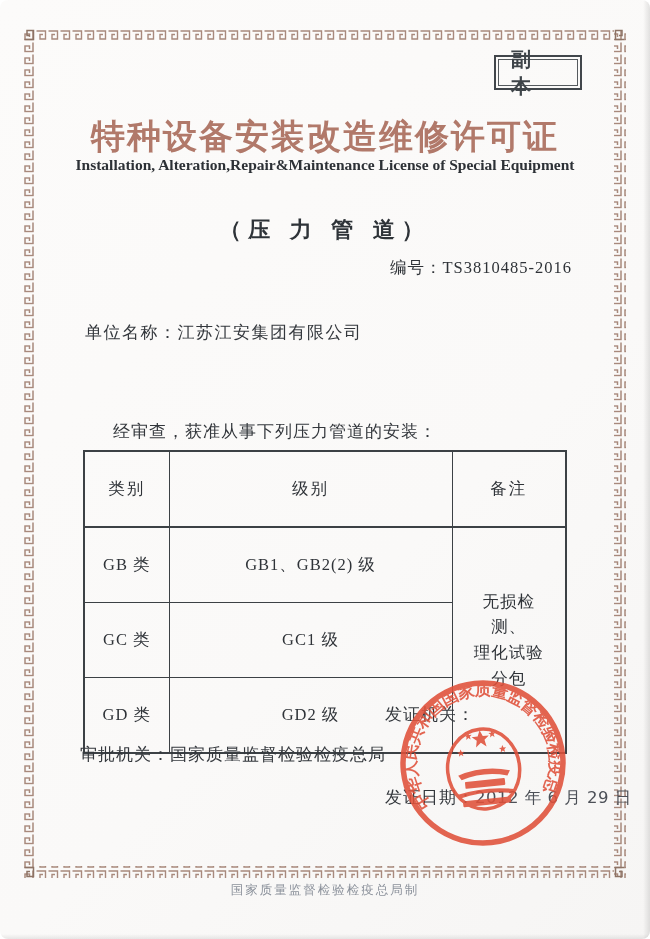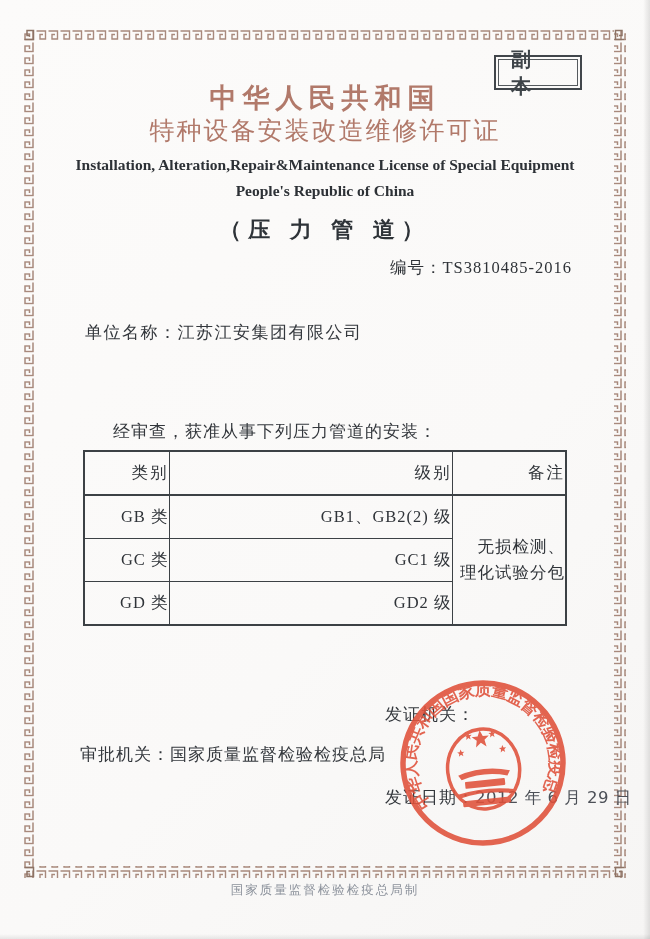--- a/index.html
+++ b/index.html
@@ -3,20 +3,21 @@
 <meta charset="utf-8">
 <style>
   html,body{margin:0;padding:0;background:#ffffff;}
   .page{
     position:relative;
     width:650px;height:939px;
     background:linear-gradient(135deg,#fcfbfa 0%,#faf9f8 60%,#f6f5f4 100%);
     overflow:hidden;
     font-family:"Liberation Serif","DejaVu Serif",serif;
     color:#33373c;
+    border-radius:8px;
   }
   .scan-edge-r{position:absolute;right:0;top:0;width:7px;height:100%;
     background:linear-gradient(to right,rgba(0,0,0,0),rgba(0,0,0,0.10));}
   .scan-edge-b{position:absolute;left:0;bottom:0;width:100%;height:5px;
     background:linear-gradient(to bottom,rgba(0,0,0,0),rgba(0,0,0,0.08));}
 
   .frame{position:absolute;left:23px;top:29px;}
 
   .dup-box{
     position:absolute;left:494px;top:55px;width:88px;height:35px;
@@ -28,39 +29,39 @@
     font-family:"DejaVu Sans","Liberation Sans",sans-serif;
     font-weight:bold;font-size:20px;letter-spacing:12px;color:#3e4449;
     padding-left:12px; 
   }
 
   .title-cn1{position:absolute;left:0;top:80px;width:100%;text-align:center;
     font-family:"DejaVu Sans","Liberation Sans",sans-serif;
     font-weight:bold;font-size:27px;letter-spacing:6px;color:#b1796a;}
   .title-cn2{position:absolute;left:0;top:114px;width:100%;text-align:center;
     font-family:"DejaVu Sans","Liberation Sans",sans-serif;
-    font-weight:normal;font-size:25px;letter-spacing:2px;color:#b1796a;}
+    font-weight:bold;font-size:34px;letter-spacing:2px;color:#b1796a;}
   .title-en1{position:absolute;left:0;top:156px;width:100%;text-align:center;
     font-weight:bold;font-size:15.5px;color:#2d3136;}
   .title-en2{position:absolute;left:0;top:182px;width:100%;text-align:center;
     font-weight:bold;font-size:15.5px;color:#2d3136;}
   .subtitle{position:absolute;left:0;top:215px;width:100%;text-align:center;
     font-size:22px;letter-spacing:7px;color:#2e3338;font-weight:bold;}
 
   .serial{position:absolute;top:257px;right:78px;font-size:16.5px;color:#2f3338;letter-spacing:1px;}
 
   .line{position:absolute;left:85px;font-size:17px;color:#33373c;letter-spacing:1.5px;}
   .unit-name{top:321px;}
   .unit-addr{top:358px;}
   .intro{position:absolute;left:113px;top:420px;font-size:17px;color:#33373c;letter-spacing:1px;}
 
   table.scope{position:absolute;left:83px;top:450px;border-collapse:collapse;table-layout:fixed;
     font-size:16.5px;color:#2f3338;}
   table.scope col.c1{width:85px;} table.scope col.c2{width:283px;} table.scope col.c3{width:114px;}
-  table.scope th,table.scope td{border:1.5px solid #3c4145;text-align:right;padding:0;}
+  table.scope th,table.scope td{border:1.5px solid #3c4145;text-align:center;padding:16px;}
   table.scope{border:2px solid #3c4145;}
   table.scope th{height:42px;font-weight:normal;letter-spacing:2px;}
   table.scope thead th{border-bottom:2.5px solid #3c4145;}
   table.scope td{height:42px;letter-spacing:1px;}
   td.remark{text-align:left;padding-left:10px;font-size:16.5px;line-height:1.55;letter-spacing:1px;}
 
   .foot-label{position:absolute;font-size:17px;color:#33373c;letter-spacing:1px;}
   .approval{left:80px;top:743px;}
   .issuer{left:385px;top:703px;}
   .valid{left:70px;top:781px;}
@@ -95,24 +96,22 @@
     <path d="M1.5 10.5 H10.5 V1.5 H4 V6.5 H7" fill="none" stroke="#8d7365" stroke-width="1.5"></path>
     <path transform="translate(603,0) scale(-1,1)" d="M1.5 10.5 H10.5 V1.5 H4 V6.5 H7" fill="none" stroke="#8d7365" stroke-width="1.5"></path>
     <path transform="translate(0,849) scale(1,-1)" d="M1.5 10.5 H10.5 V1.5 H4 V6.5 H7" fill="none" stroke="#8d7365" stroke-width="1.5"></path>
     <path transform="translate(603,849) scale(-1,-1)" d="M1.5 10.5 H10.5 V1.5 H4 V6.5 H7" fill="none" stroke="#8d7365" stroke-width="1.5"></path>
   </svg>
 
   <div class="dup-box">
     <div class="dup-inner">副 本</div>
   </div>
 
-  <div class="title-cn1">中华人民共和国</div>
   <div class="title-cn2">特种设备安装改造维修许可证</div>
   <div class="title-en1">Installation, Alteration,Repair&amp;Maintenance License of Special Equipment</div>
-  <div class="title-en2">People's Republic of China</div>
   <div class="subtitle">（压 力 管 道）</div>
 
   <div class="serial"><span>编号：</span><span>TS3810485-2016</span></div>
 
   <div class="line unit-name"><span>单位名称：</span><span>江苏江安集团有限公司</span></div>
 
   <div class="intro">经审查，获准从事下列压力管道的安装：</div>
 
   <table class="scope">
     <colgroup>

